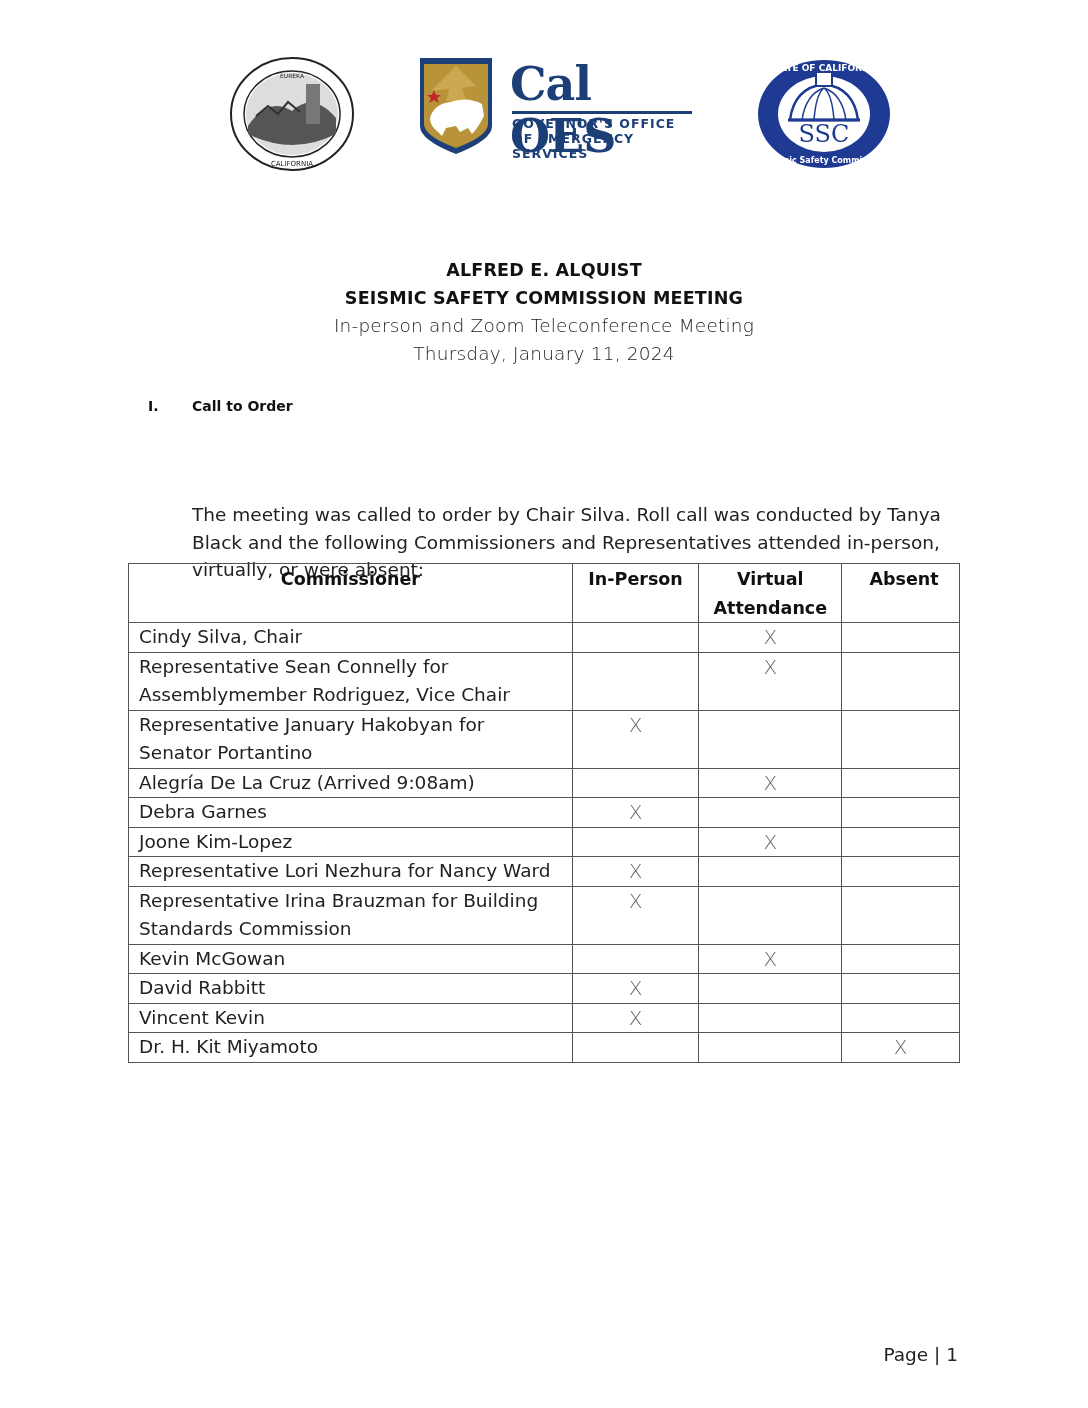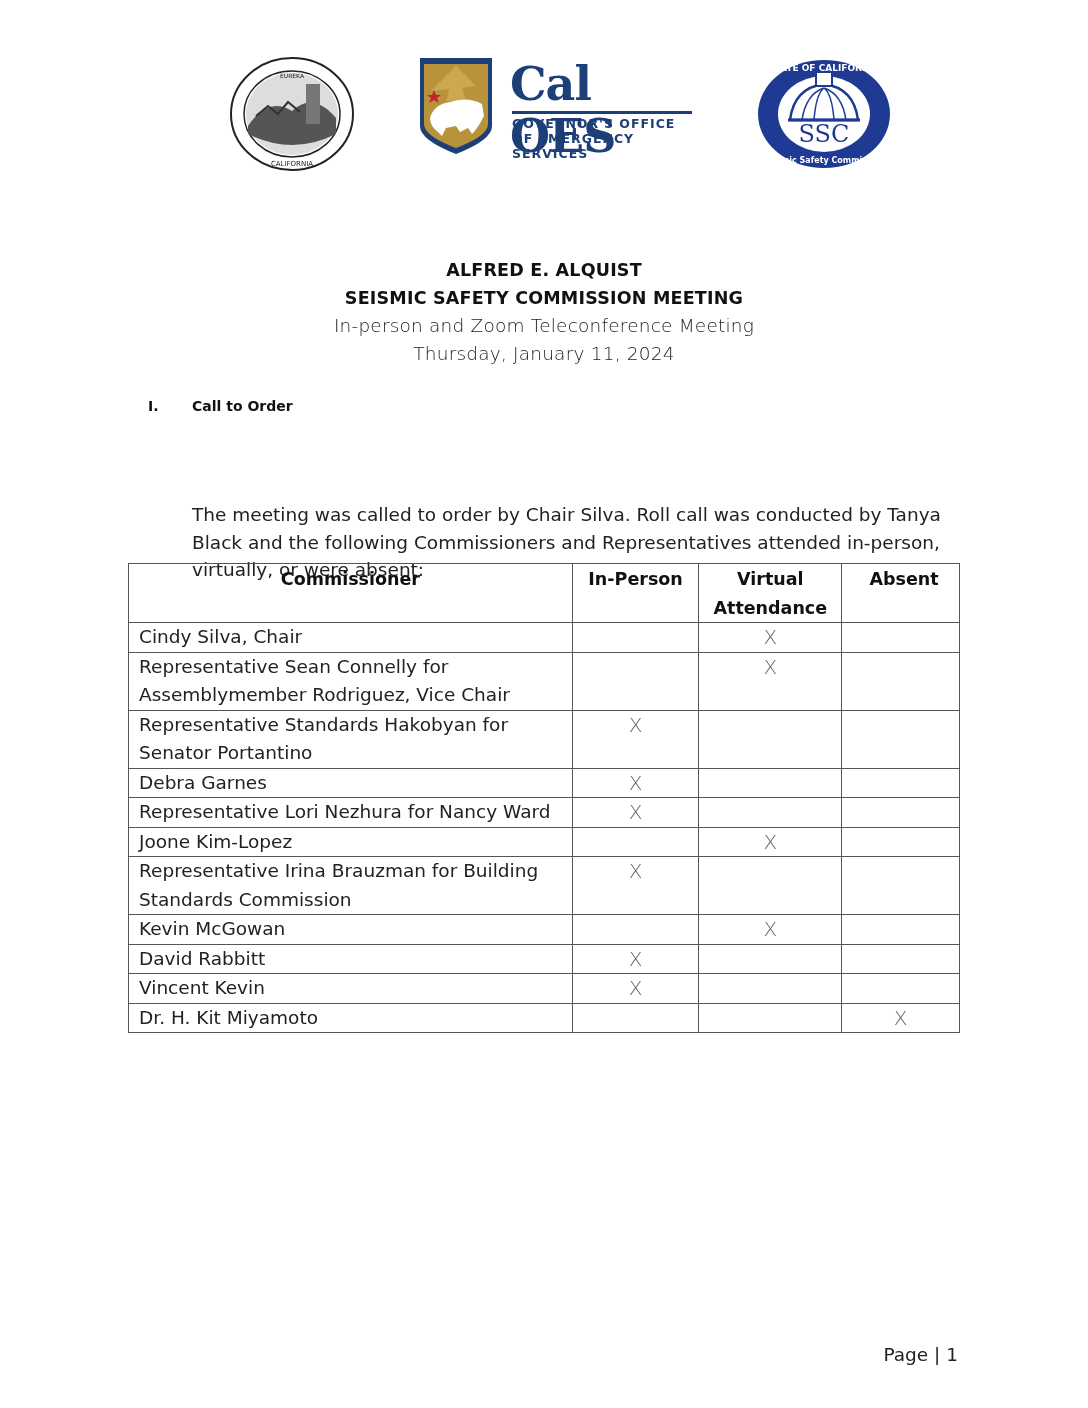--- a/index.html
+++ b/index.html
@@ -92,41 +92,47 @@
         <td class="mark">X</td>
         <td class="mark"></td>
       </tr>
       <tr>
         <td>Representative Sean Connelly for Assemblymember Rodriguez, Vice Chair</td>
         <td class="mark"></td>
         <td class="mark">X</td>
         <td class="mark"></td>
       </tr>
       <tr>
-        <td>Representative Standards Hakobyan for Senator Portantino</td>
+        <td>Representative January Hakobyan for Senator Portantino</td>
         <td class="mark">X</td>
         <td class="mark"></td>
+        <td class="mark"></td>
+      </tr>
+      <tr>
+        <td>Alegría De La Cruz (Arrived 9:08am)</td>
+        <td class="mark"></td>
+        <td class="mark">X</td>
         <td class="mark"></td>
       </tr>
       <tr>
         <td>Debra Garnes</td>
         <td class="mark">X</td>
         <td class="mark"></td>
         <td class="mark"></td>
       </tr>
       <tr>
+        <td>Joone Kim-Lopez</td>
+        <td class="mark"></td>
+        <td class="mark">X</td>
+        <td class="mark"></td>
+      </tr>
+      <tr>
         <td>Representative Lori Nezhura for Nancy Ward</td>
         <td class="mark">X</td>
         <td class="mark"></td>
-        <td class="mark"></td>
-      </tr>
-      <tr>
-        <td>Joone Kim-Lopez</td>
-        <td class="mark"></td>
-        <td class="mark">X</td>
         <td class="mark"></td>
       </tr>
       <tr>
         <td>Representative Irina Brauzman for Building Standards Commission</td>
         <td class="mark">X</td>
         <td class="mark"></td>
         <td class="mark"></td>
       </tr>
       <tr>
         <td>Kevin McGowan</td>

